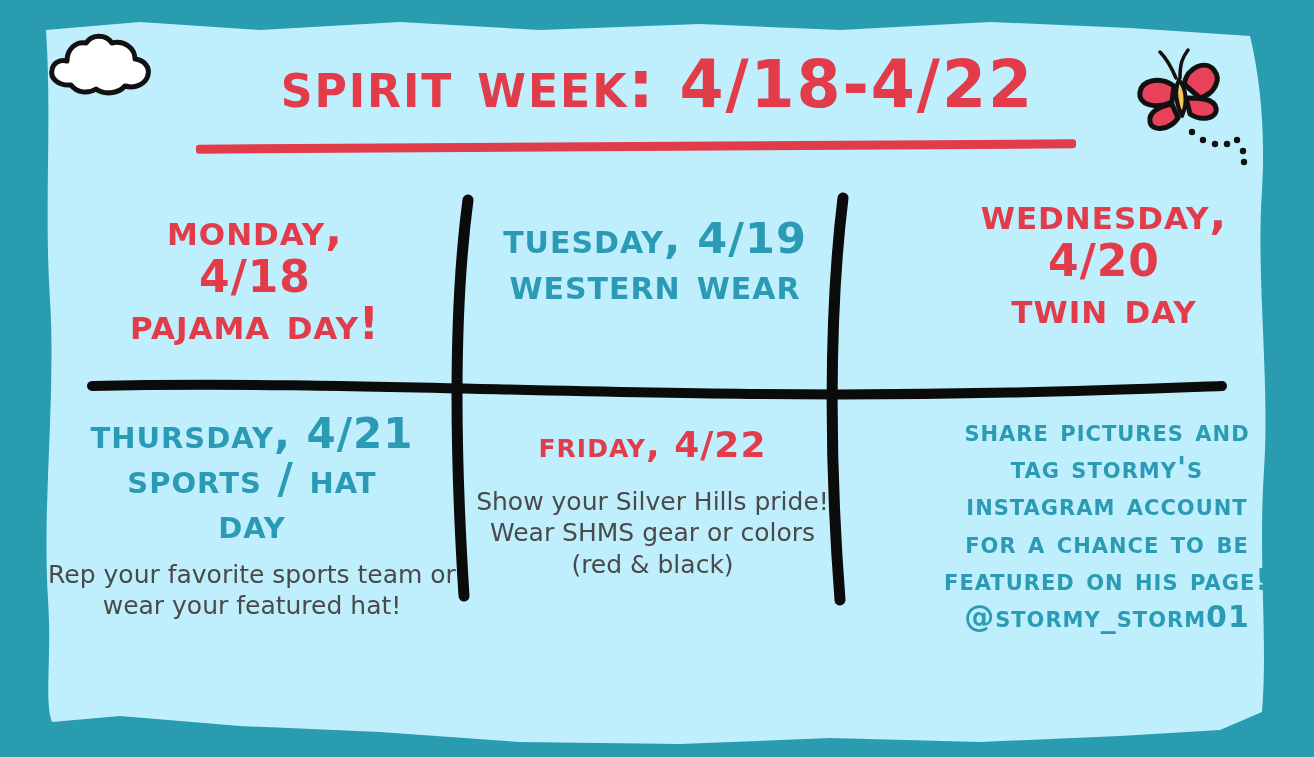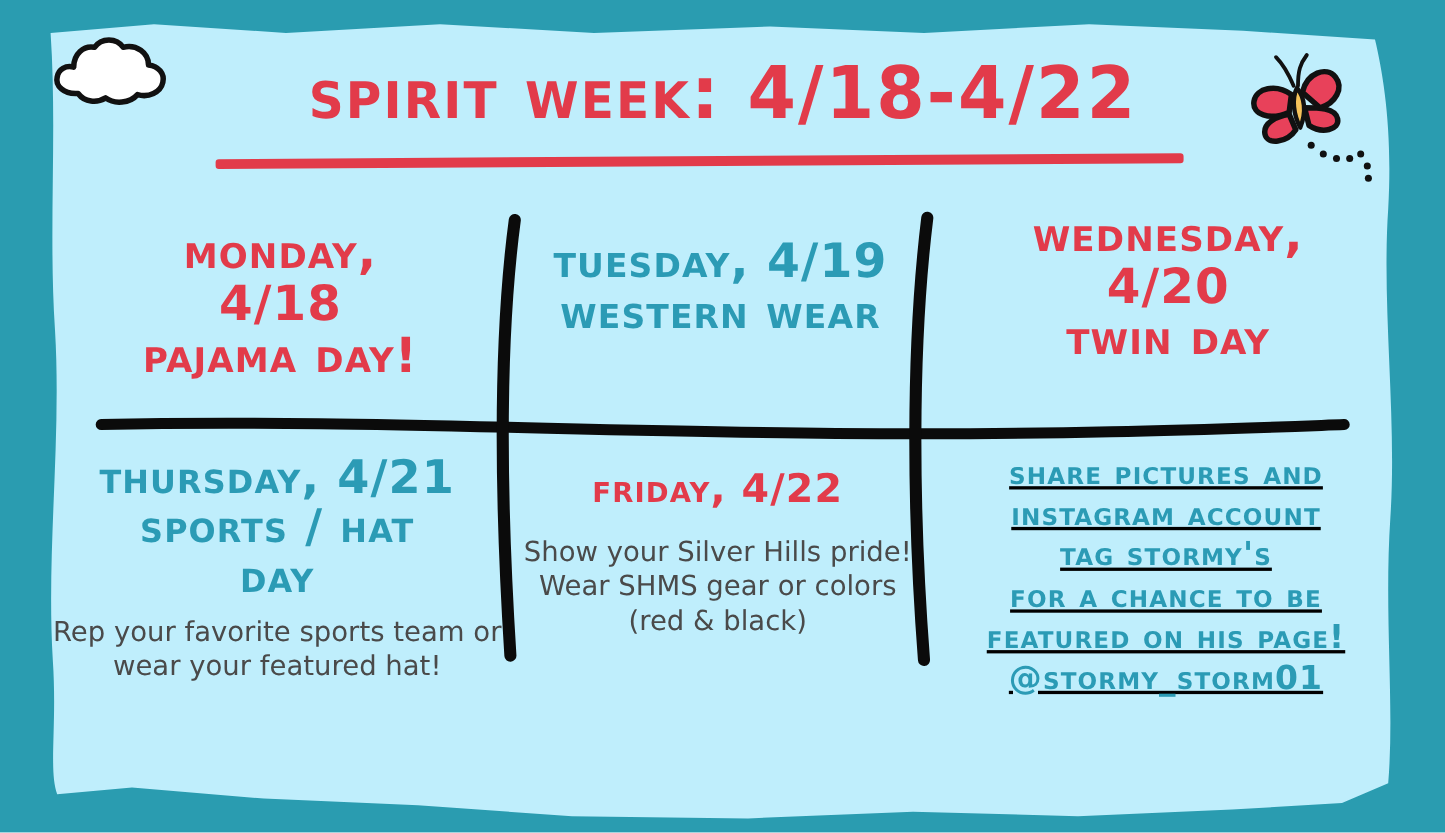--- a/index.html
+++ b/index.html
@@ -97,35 +97,35 @@
 
   
   #cell-mon { left: 60px;  top: 178px; width: 390px; margin-top: 28px; }
   #cell-mon .headline { font-size: 44px; }
 
   
   #cell-tue { left: 470px; top: 215px; width: 370px; }
   #cell-tue .headline { font-size: 43px; }
 
   
-  #cell-wed { left: 862px; top: 190px; width: 400px; }
+  #cell-wed { left: 904px; top: 190px; width: 400px; }
   #cell-wed .headline { font-size: 44px; }
 
   
   #cell-thu { left: 37px;  top: 412px; width: 430px; }
   #cell-thu .headline { font-size: 42px; }
   #cell-thu .sub { margin-top: 12px; }
 
   
   #cell-fri { left: 470px; top: 418px; width: 365px; }
   #cell-fri .headline { font-size: 36px; line-height: 1.5; text-align: center; }
   #cell-fri .sub { margin-top: 14px; }
 
   
-  #cell-note { left: 860px; top: 412px; width: 400px; text-decoration: underline; }
+  #cell-note { left: 907px; top: 412px; width: 400px; }
   #cell-note .headline {
     font-size: 30px;
     line-height: 1.24;
   }
 
   
   .dividers {
     position: absolute;
     left: 0; top: 0;
     width: 1314px; height: 757px;
@@ -199,22 +199,22 @@
       <div class="sub">Rep your favorite sports team or wear your featured hat!</div>
     </div>
 
     <div class="cell" id="cell-fri">
       <div class="headline red">Friday, 4/22</div>
       <div class="sub">Show your Silver Hills pride! Wear SHMS gear or colors (red &amp; black)</div>
     </div>
 
     <div class="cell" id="cell-note">
       <div class="headline teal">Share pictures and</div>
+      <div class="headline teal">tag Stormy's</div>
       <div class="headline teal">instagram account</div>
-      <div class="headline teal">tag Stormy's</div>
       <div class="headline teal">for a chance to be</div>
       <div class="headline teal">featured on his page!</div>
       <div class="headline teal">@Stormy_storm01</div>
     </div>
 
     <svg class="doodle" id="cloud-doodle" viewBox="0 0 118 80" aria-hidden="true">
       <path d="M33,57
                C 20,58 12,50 14,42
                C 15,35 22,31 29,33
                C 29,21 38,13 48,15

